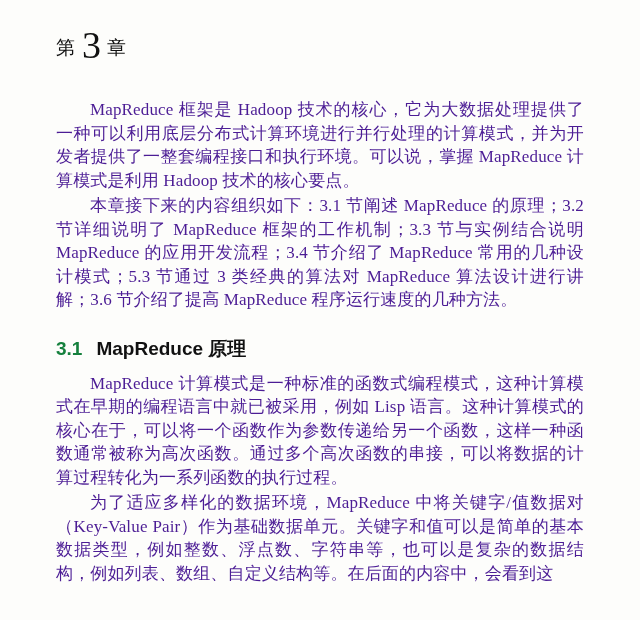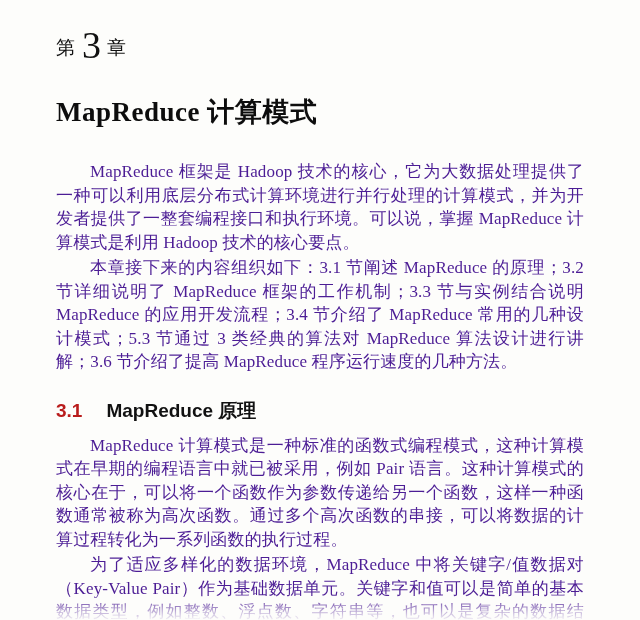--- a/index.html
+++ b/index.html
@@ -70,26 +70,26 @@
   .section-head {
     display: flex;
     align-items: baseline;
     margin-top: 24px;
     margin-bottom: 10px;
   }
   .section-num {
     font-size: 19px;
     font-weight: bold;
     font-family: "Liberation Sans", sans-serif;
-    color: #b91c1c;
+    color: #15803d;
   }
   .section-title {
     font-size: 19px;
     font-weight: bold;
-    margin-left: 24px;
+    margin-left: 14px;
     font-family: "Liberation Sans", sans-serif;
     color: #111;
   }
   .fade-bottom {
     position: absolute;
     left: 0;
     right: 0;
     bottom: 0;
     height: 26px;
     background: linear-gradient(to bottom, rgba(253,253,251,0), rgba(253,253,251,0.95));
@@ -100,31 +100,30 @@
 <body>
 
 <div class="page">
 
   <div class="chapter-line">
     <span class="chapter-word">第</span>
     <span class="chapter-number">3</span>
     <span class="chapter-word">章</span>
   </div>
 
-  <div class="chapter-title">MapReduce 计算模式</div>
 
   <div class="body-block">
     <p class="para">MapReduce 框架是 Hadoop 技术的核心，它为大数据处理提供了一种可以利用底层分布式计算环境进行并行处理的计算模式，并为开发者提供了一整套编程接口和执行环境。可以说，掌握 MapReduce 计算模式是利用 Hadoop 技术的核心要点。</p>
     <p class="para">本章接下来的内容组织如下：3.1 节阐述 MapReduce 的原理；3.2 节详细说明了 MapReduce 框架的工作机制；3.3 节与实例结合说明 MapReduce 的应用开发流程；3.4 节介绍了 MapReduce 常用的几种设计模式；5.3 节通过 3 类经典的算法对 MapReduce 算法设计进行讲解；3.6 节介绍了提高 MapReduce 程序运行速度的几种方法。</p>
   </div>
 
   <div class="section-head">
     <span class="section-num">3.1</span>
     <span class="section-title">MapReduce 原理</span>
   </div>
 
   <div>
-    <p class="para">MapReduce 计算模式是一种标准的函数式编程模式，这种计算模式在早期的编程语言中就已被采用，例如 Pair 语言。这种计算模式的核心在于，可以将一个函数作为参数传递给另一个函数，这样一种函数通常被称为高次函数。通过多个高次函数的串接，可以将数据的计算过程转化为一系列函数的执行过程。</p>
+    <p class="para">MapReduce 计算模式是一种标准的函数式编程模式，这种计算模式在早期的编程语言中就已被采用，例如 Lisp 语言。这种计算模式的核心在于，可以将一个函数作为参数传递给另一个函数，这样一种函数通常被称为高次函数。通过多个高次函数的串接，可以将数据的计算过程转化为一系列函数的执行过程。</p>
     <p class="para">为了适应多样化的数据环境，MapReduce 中将关键字/值数据对（Key-Value Pair）作为基础数据单元。关键字和值可以是简单的基本数据类型，例如整数、浮点数、字符串等，也可以是复杂的数据结构，例如列表、数组、自定义结构等。在后面的内容中，会看到这</p>
   </div>
 
   <div class="fade-bottom"></div>
 </div>
 
 </body></html>

